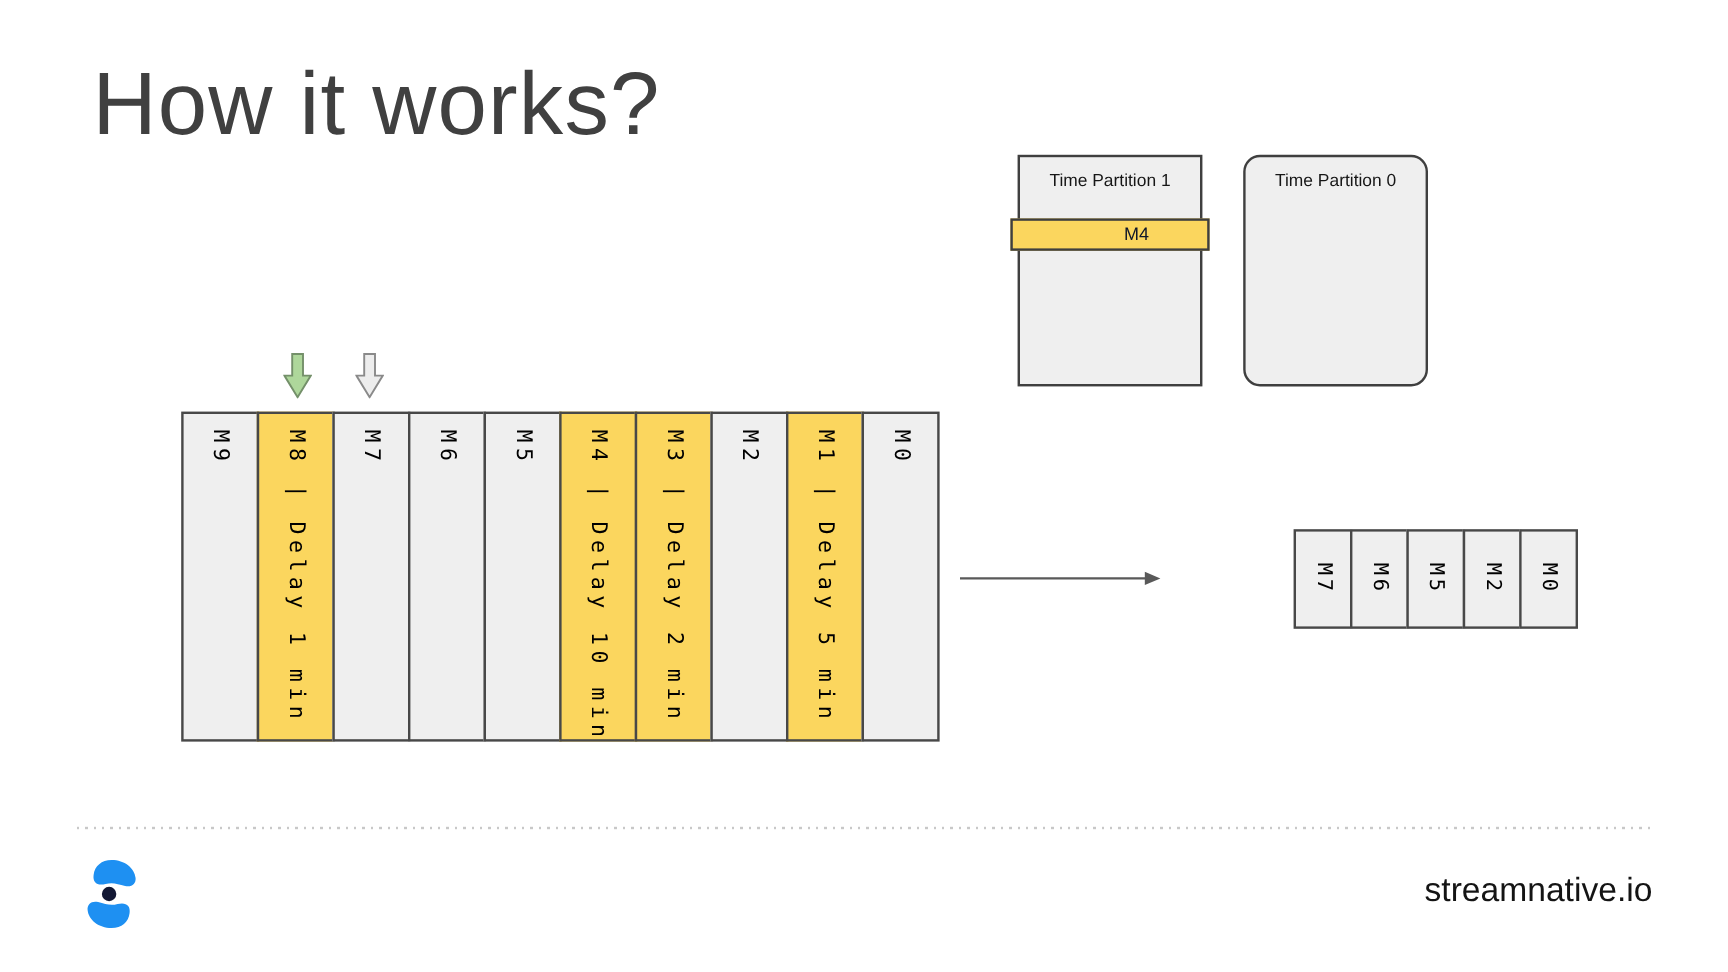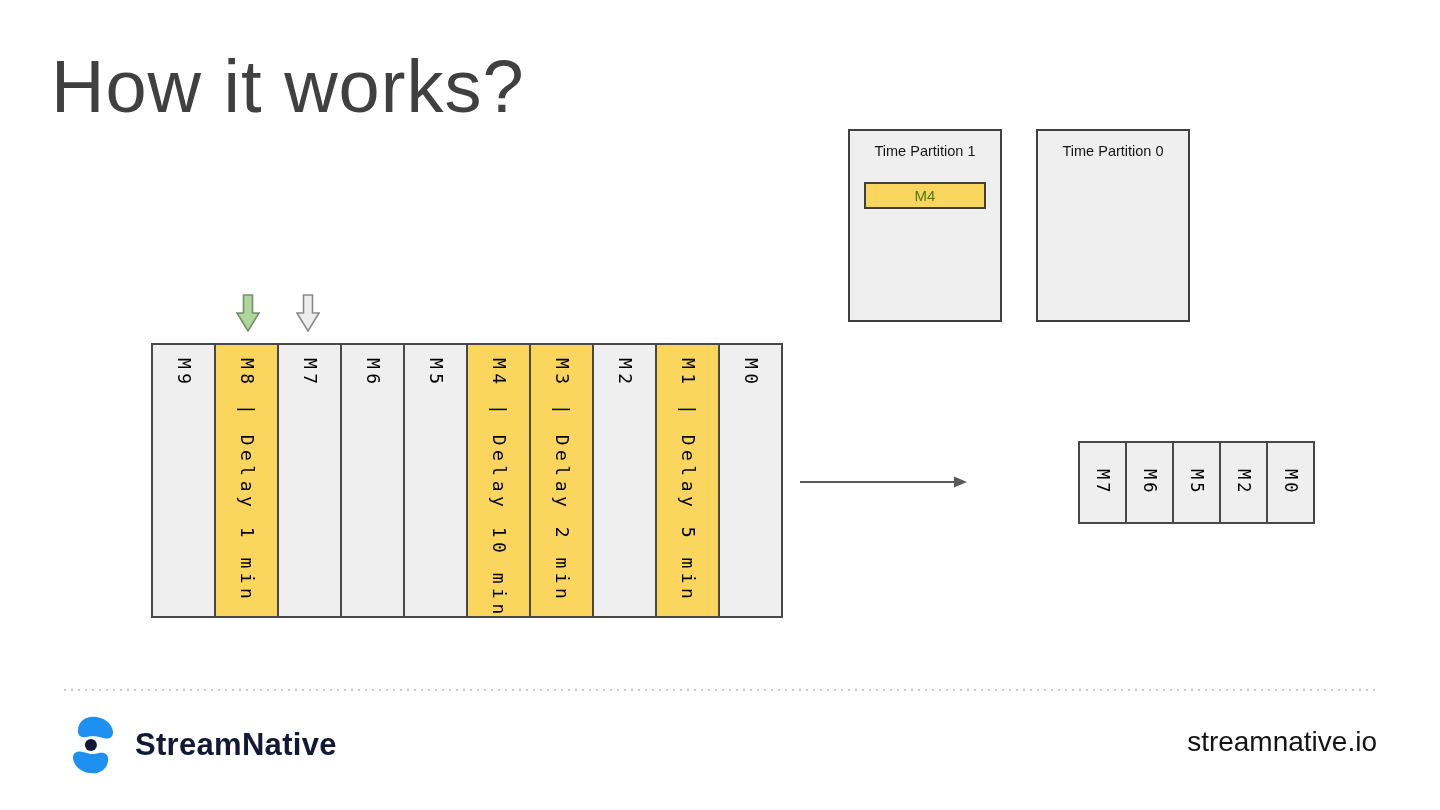--- a/index.html
+++ b/index.html
@@ -2,36 +2,36 @@
 <html style="--highlight-yellow: #FBD65E; --cell-gray: #EFEFEF; --green-arrow: #AED79B; --arrow-gray: #EDEDED; --brand-blue: #1E90F2; --brand-navy: #131834;"><head>
 <meta charset="utf-8">
 <style>
   html,body{margin:0;padding:0;}
   body{
     width:1440px;height:810px;position:relative;overflow:hidden;
     background:#ffffff;font-family:"Liberation Sans", sans-serif;
   }
   
   .title{
-    position:absolute;left:51px;top:46px;
+    position:absolute;left:77px;top:46px;
     font-size:74px;color:#404040;letter-spacing:1px;line-height:1.1;
   }
   
   .partitions{position:absolute;left:848px;top:129px;display:flex;gap:36px;}
   .pbox{
     width:150px;height:189px;background:var(--cell-gray,#efefef);
     border:2px solid #3f3f3f;
   }
-  .pbox + .pbox{margin-left:-2px;}
+  .pbox + .pbox{margin-left:-2px;border-radius:14px;}
   .plabel{margin-top:12px;text-align:center;font-size:14.5px;color:#161616;}
   .pmsgs{margin-top:23px;display:flex;flex-direction:column;gap:7px;align-items:center;}
   .pmsg{
     width:118px;height:23px;background:var(--highlight-yellow,#fbd65e);
     border:2px solid #3f3f3f;display:flex;align-items:center;justify-content:center;
-    font-size:15px;color:#4d7c0f;
+    font-size:15px;color:#0f172a;padding-left:44px;
   }
   
   .down-arrow{position:absolute;width:24px;height:38px;}
   .down-arrow.green{left:236px;top:294px;}
   .down-arrow.gray{left:296px;top:294px;}
   .down-arrow.green path{fill:var(--green-arrow,#aed79b);stroke:#74906a;stroke-width:1.6;}
   .down-arrow.gray path{fill:var(--arrow-gray,#ededed);stroke:#8a8a8a;stroke-width:1.6;}
   
   .strip{position:absolute;left:151px;top:343px;display:flex;}
   .scell{
@@ -168,16 +168,15 @@
   </div>
 
 <div class="divider"></div>
 
 <div class="footer-left">
   <svg class="logo-mark" viewBox="0 0 60 76">
     <path class="blade" d="M30 4 C 43 4 53 12 54 22 C 54.5 28 50 31.5 43.5 30 C 36 28 31 26 24 28 C 15.5 30 11 26.5 12 19 C 13 10 20 4 30 4 Z"></path>
     <path class="blade" transform="rotate(180 30 38)" d="M30 4 C 43 4 53 12 54 22 C 54.5 28 50 31.5 43.5 30 C 36 28 31 26 24 28 C 15.5 30 11 26.5 12 19 C 13 10 20 4 30 4 Z"></path>
     <circle class="dot" cx="27.5" cy="38" r="7.2"></circle>
   </svg>
-  <span class="brand">StreamNative</span>
 </div>
 
 <div class="website">streamnative.io</div>
 
 </body></html>

